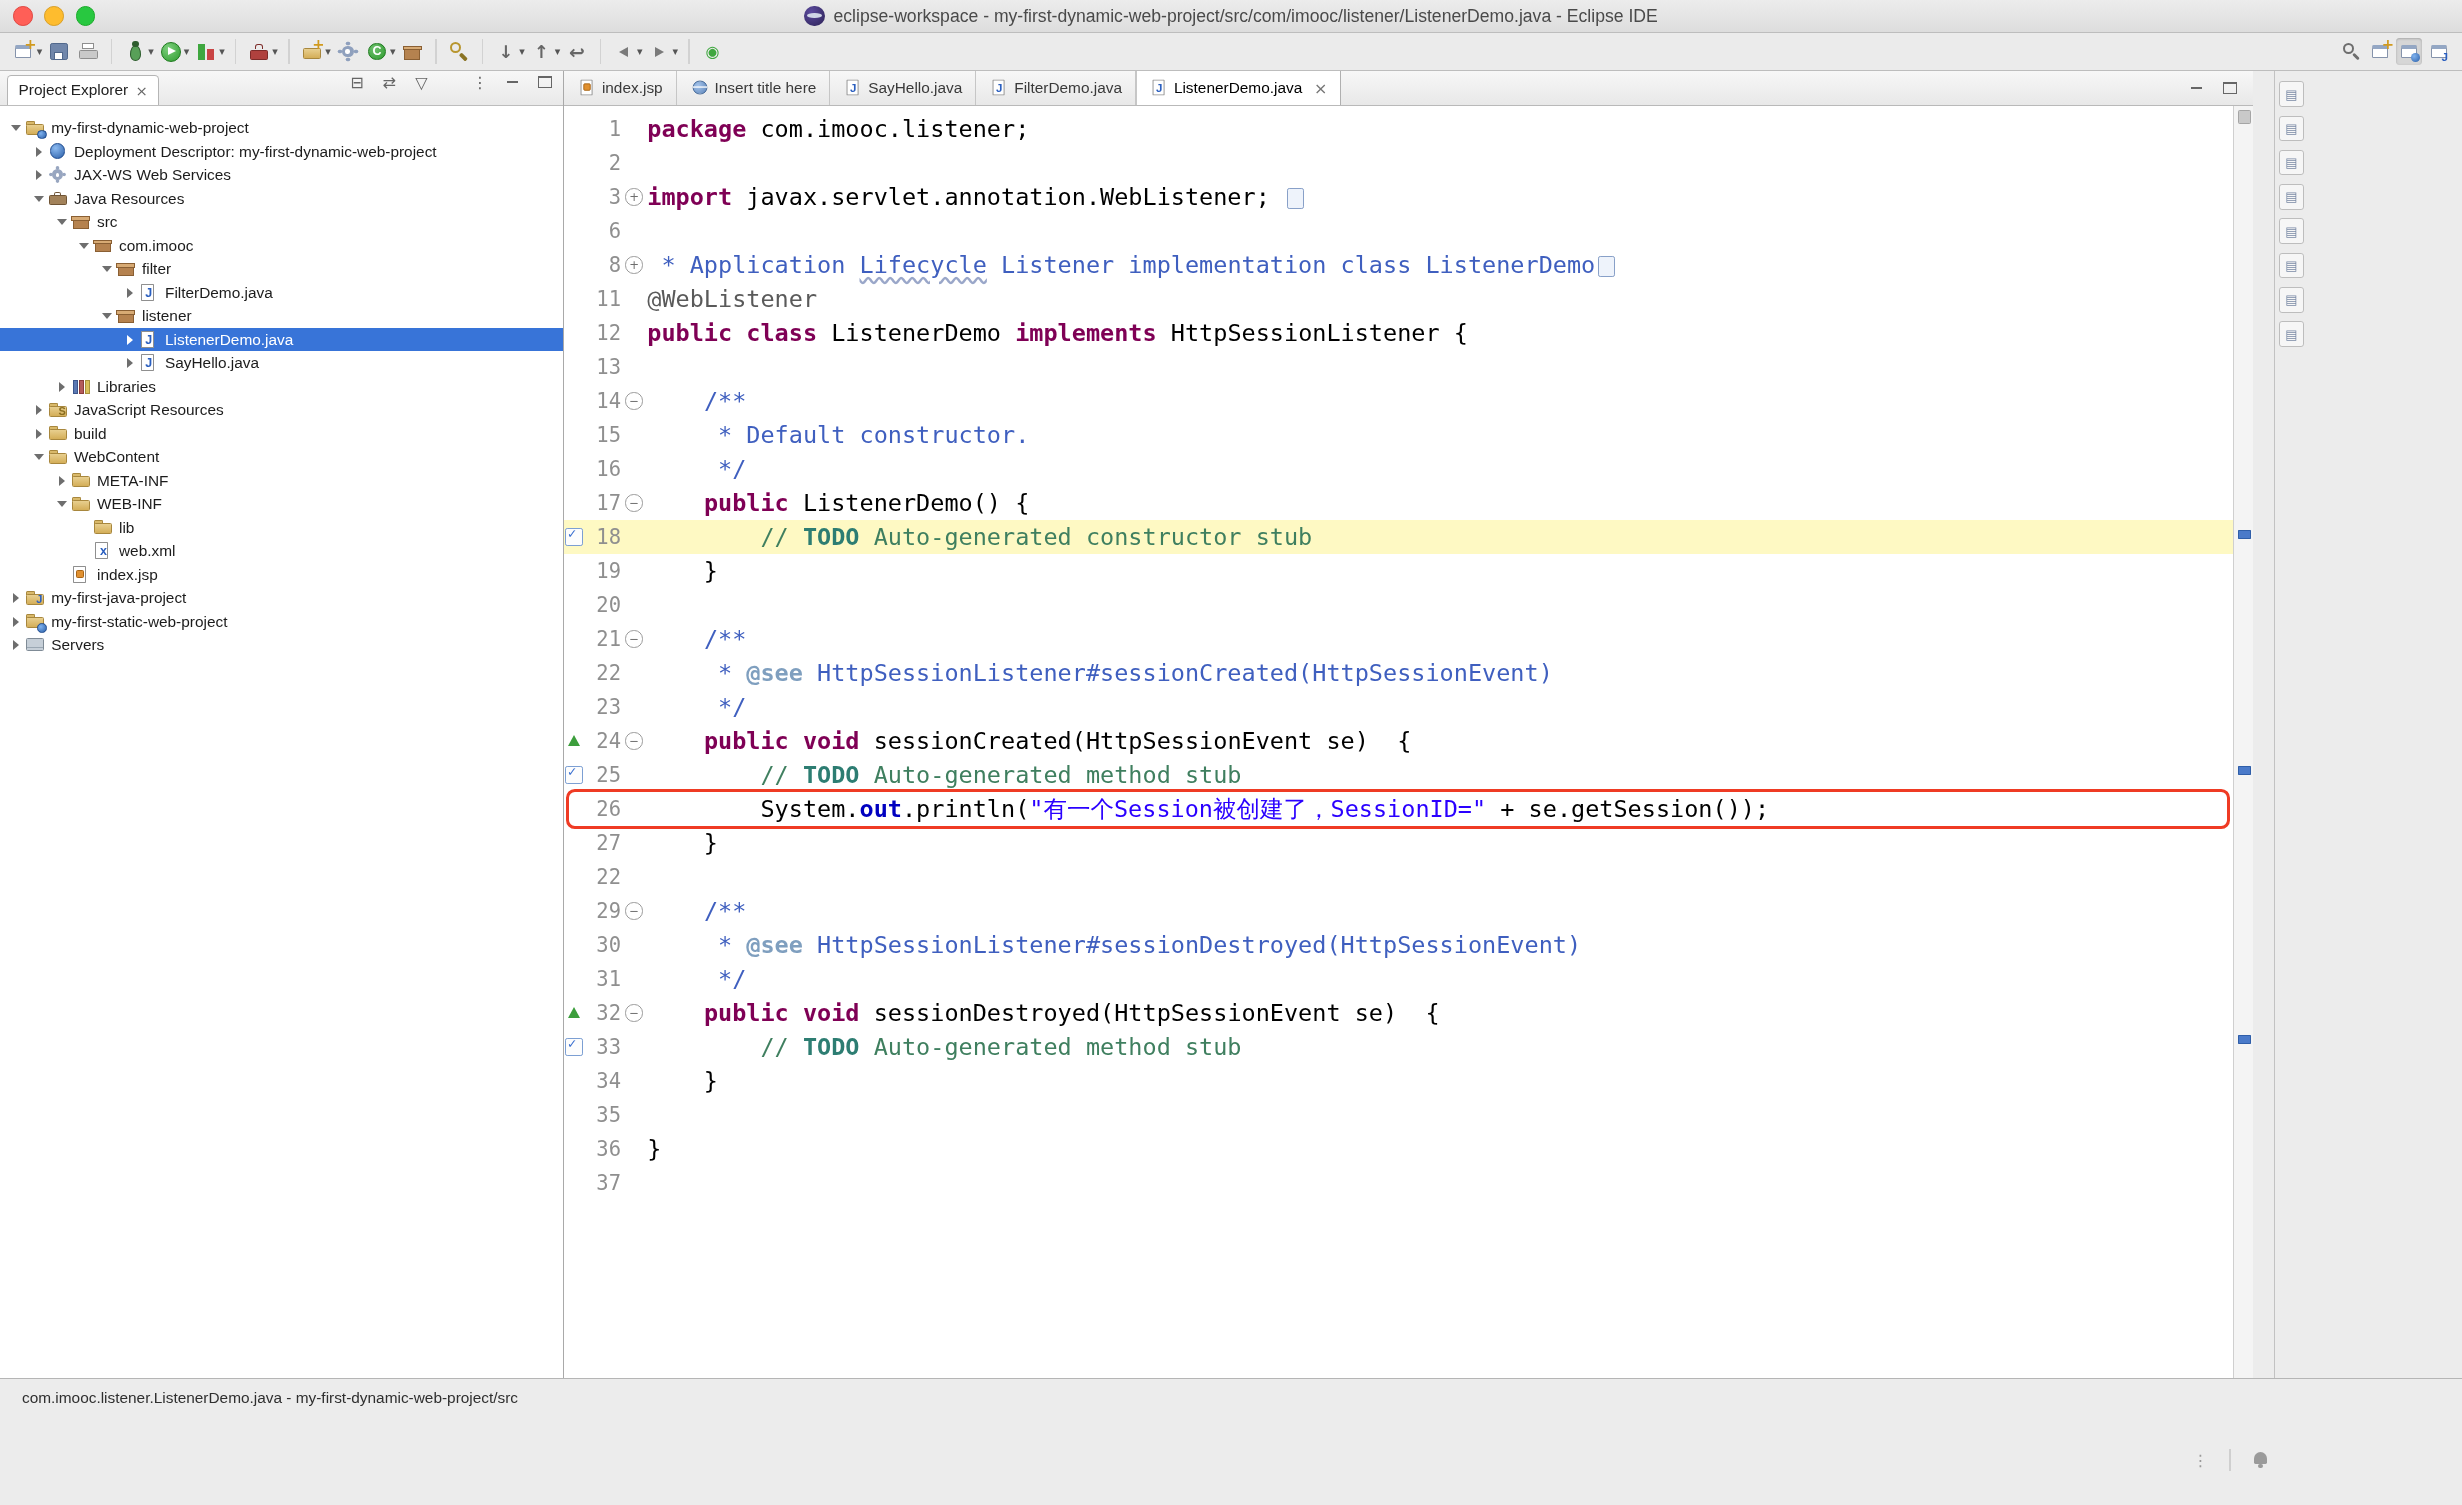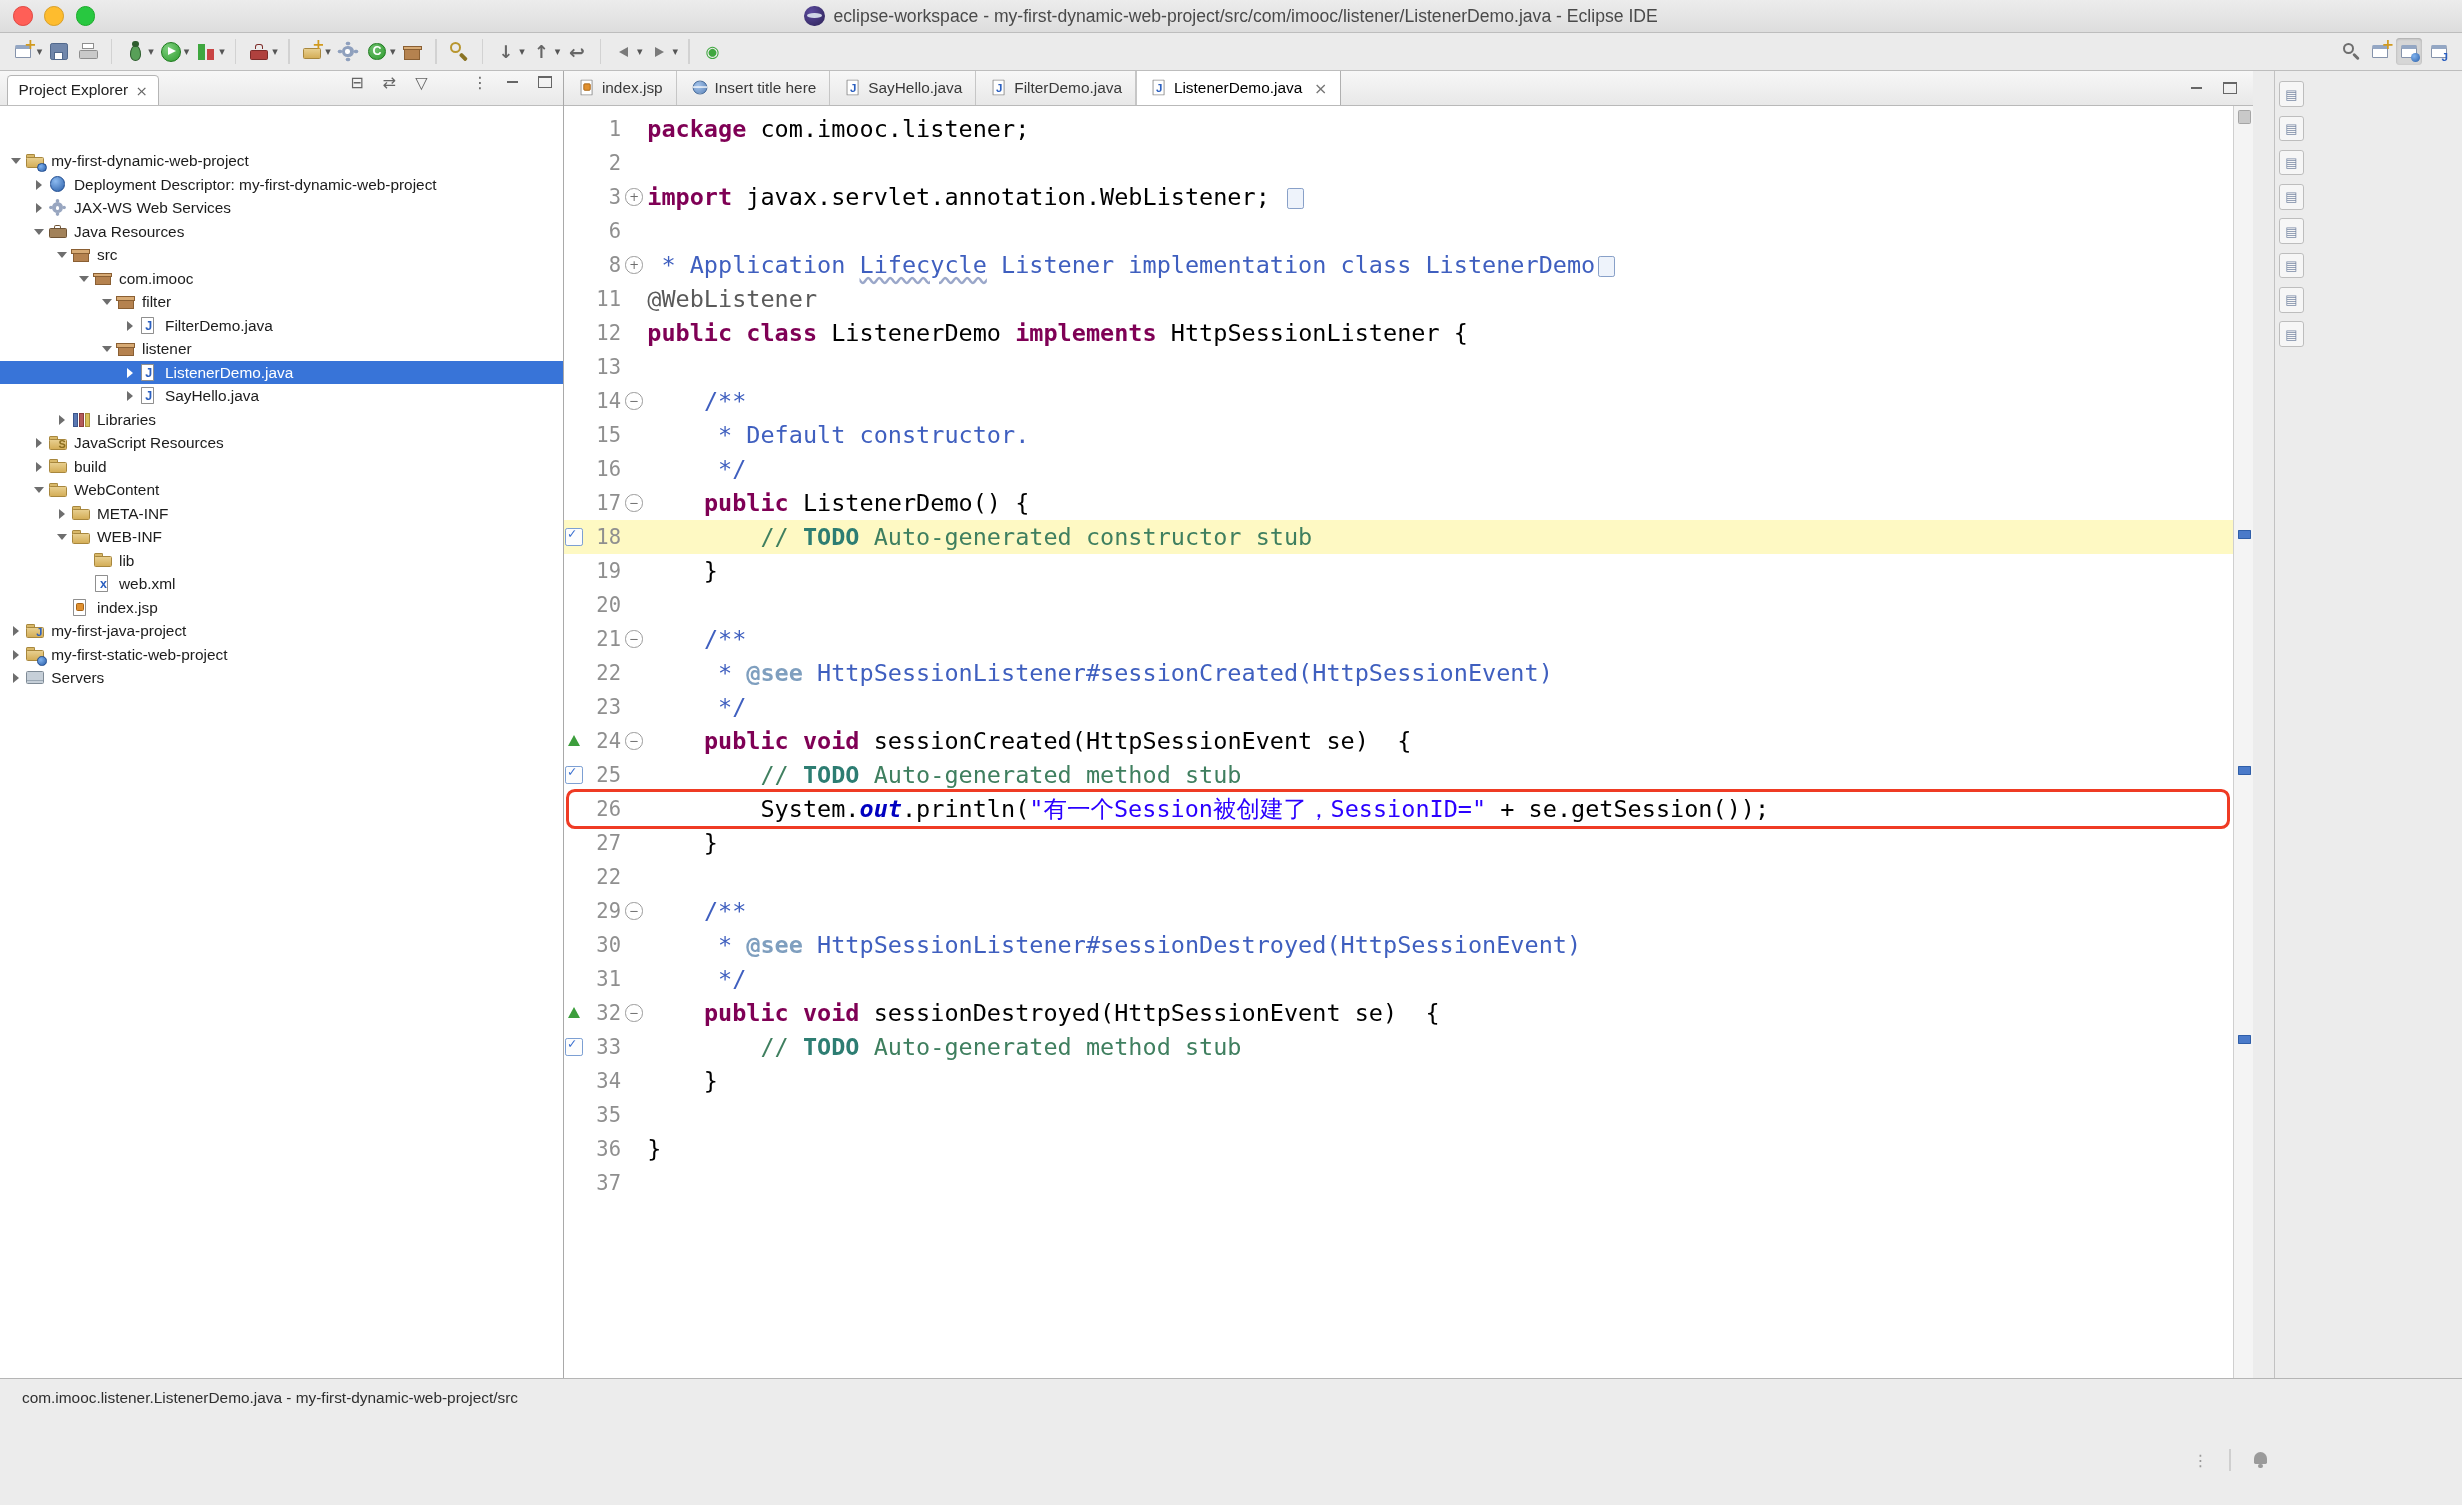--- a/index.html
+++ b/index.html
@@ -146,21 +146,21 @@
     font:11.7px/12.5px "DejaVu Sans";display:flex;align-items:center;justify-content:center;}
   .ltext{padding-left:2.9px;}
   .s-kw{color:#7f0055;font-weight:bold;}
   .s-pl{color:#000;}
   .s-doc{color:#3f5fbf;}
   .s-doctag{color:#7f9fbf;font-weight:bold;}
   .s-cmt{color:#3f7f5f;}
   .s-todo{color:#2d7d72;font-weight:bold;}
   .s-str{color:#2a00ff;}
   .s-ann{color:#5a5a5a;}
-  .s-static{color:#0000c0;font-style:italic;font-weight:bold;}
+  .s-static{color:#0000c0;font-weight:bold;}
   .s-misspell{text-decoration:underline;text-decoration-style:wavy;text-decoration-color:#9aa7c9;text-underline-offset:4.4px;}
   .fold-box{display:inline-block;width:14.7px;height:19px;border:1.5px solid #88a0c8;border-radius:2.2px;background:#eef3fb;vertical-align:middle;margin-left:2.9px;}
   .code-row.redbox::after{content:"";position:absolute;left:1.5px;right:4.4px;top:-2.9px;bottom:-2.9px;
     border:3.7px solid #ef3b24;border-radius:8.8px;pointer-events:none;z-index:5;}
   .overview{position:absolute;right:0;top:0;bottom:0;width:19px;background:#f4f4f4;border-left:0.7px solid #cfcfcf;}
   .ov-status{position:absolute;left:3.7px;top:4.4px;width:11.7px;height:11.7px;background:#c9c9c9;border:0.7px solid #a5a5a5;border-radius:1.5px;}
   .ov-mark{position:absolute;left:4.4px;width:10.3px;height:6.6px;background:#4a7ac9;border:0.7px solid #2f5ea8;border-radius:0.7px;}
 
   .right-gap{width:20.5px;flex:none;background:#ececec;}
   .right-trim{width:34px;flex:none;background:#ececec;border-left:0.7px solid #c2c2c2;display:flex;flex-direction:column;align-items:center;padding-top:10.3px;gap:8.8px;}
@@ -298,21 +298,21 @@
           <span class="vh-ic">⊟</span>
           <span class="vh-ic">⇄</span>
           <span class="vh-ic">▽</span>
           <span class="vh-gap"></span>
           <span class="vh-ic">⋮</span>
           <span class="vh-ic vh-min"></span>
           <span class="vh-ic vh-max"></span>
         </div>
       </div>
       <div class="tree">
-          <div class="trow" style="padding-left: 7.3px; margin-top: 33px;"><span class="arr arr-down"></span><span class="nic nic-folder"><i class="bdg bdg-globe"></i></span><span class="tlabel">my-first-dynamic-web-project</span></div>
+          <div class="trow" style="padding-left: 7.3px;"><span class="arr arr-down"></span><span class="nic nic-folder"><i class="bdg bdg-globe"></i></span><span class="tlabel">my-first-dynamic-web-project</span></div>
           <div class="trow" style="padding-left: 30px;"><span class="arr arr-right"></span><span class="nic nic-sphere"></span><span class="tlabel">Deployment Descriptor: my-first-dynamic-web-project</span></div>
           <div class="trow" style="padding-left: 30px;"><span class="arr arr-right"></span><span class="nic nic-gearsm"></span><span class="tlabel">JAX-WS Web Services</span></div>
           <div class="trow" style="padding-left: 30px;"><span class="arr arr-down"></span><span class="nic nic-case"></span><span class="tlabel">Java Resources</span></div>
           <div class="trow" style="padding-left: 53px;"><span class="arr arr-down"></span><span class="nic nic-pkg"></span><span class="tlabel">src</span></div>
           <div class="trow" style="padding-left: 75px;"><span class="arr arr-down"></span><span class="nic nic-pkg"></span><span class="tlabel">com.imooc</span></div>
           <div class="trow" style="padding-left: 98px;"><span class="arr arr-down"></span><span class="nic nic-pkg"></span><span class="tlabel">filter</span></div>
           <div class="trow" style="padding-left: 121px;"><span class="arr arr-right"></span><span class="nic nic-page"><i class="bdg bdg-jtext"></i></span><span class="tlabel">FilterDemo.java</span></div>
           <div class="trow" style="padding-left: 98px;"><span class="arr arr-down"></span><span class="nic nic-pkg"></span><span class="tlabel">listener</span></div>
           <div class="trow sel" style="padding-left: 121px;"><span class="arr arr-right"></span><span class="nic nic-page"><i class="bdg bdg-jtext"></i></span><span class="tlabel">ListenerDemo.java</span></div>
           <div class="trow" style="padding-left: 121px;"><span class="arr arr-right"></span><span class="nic nic-page"><i class="bdg bdg-jtext"></i></span><span class="tlabel">SayHello.java</span></div>

